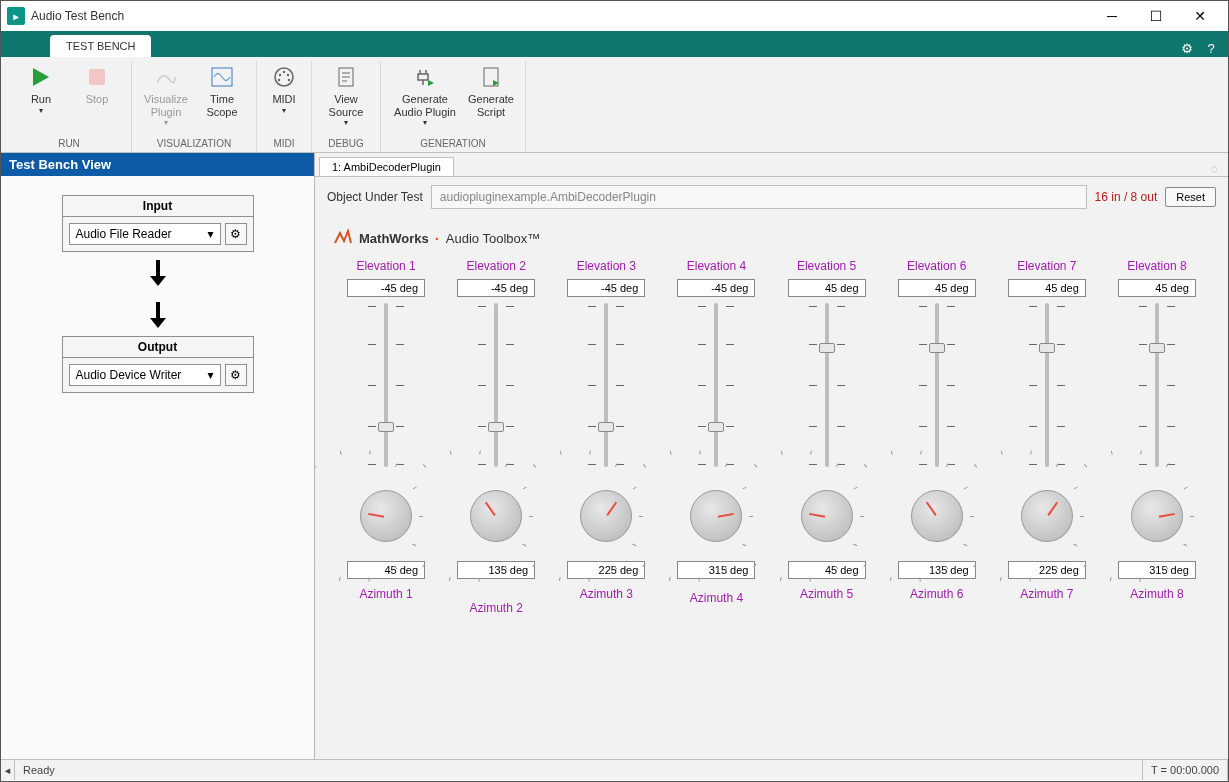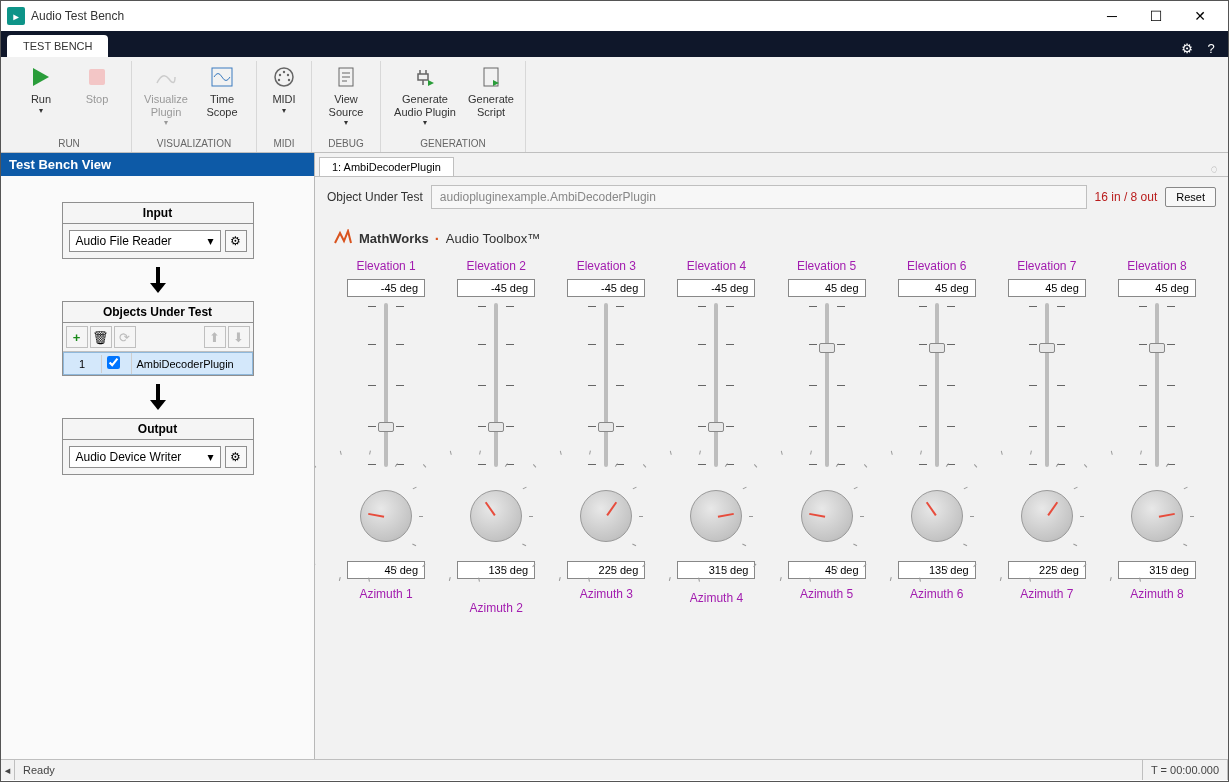--- a/index.html
+++ b/index.html
@@ -6,42 +6,42 @@
     body { width: 1229px; height: 782px; background: #fff; overflow: hidden; border: 1px solid #555; }
     
     
     .titlebar { height: 30px; background: #fff; display: flex; align-items: center; padding: 0 6px; }
     .titlebar-icon { width: 18px; height: 18px; background: #0d9488; border-radius: 2px; margin-right: 6px; display: inline-flex; align-items: center; justify-content: center; color: #fff; font-size: 10px; font-weight: bold; }
     .titlebar-title { font-size: 12px; color: #333; flex: 1; }
     .titlebar-btns { display: flex; }
     .titlebar-btn { width: 44px; height: 28px; display: flex; align-items: center; justify-content: center; font-size: 14px; cursor: pointer; }
     
     
-    .ribbon-tabstrip { height: 26px; background: #0f172a; display: flex; align-items: flex-end; }
+    .ribbon-tabstrip { height: 26px; background: #0f766e; display: flex; align-items: flex-end; padding-left: 43px; }
     .ribbon-tab { background: #fff; color: #333; font-size: 11px; padding: 5px 16px; margin-left: 6px; border-radius: 4px 4px 0 0; }
     .ribbon-tab-right { margin-left: auto; padding-right: 8px; color: #fff; display: flex; gap: 6px; }
     .ribbon-tab-right span { width: 18px; height: 18px; display: inline-flex; align-items: center; justify-content: center; font-size: 13px; }
     
     
     .ribbon { height: 96px; background: #f2f2f2; border-bottom: 1px solid #bfbfbf; display: flex; padding: 4px 6px 0 6px; }
     .ribbon-group { display: flex; flex-direction: column; align-items: center; border-right: 1px solid #d8d8d8; padding: 0 6px; }
     .ribbon-group-items { display: flex; flex: 1; }
     .ribbon-group-label { font-size: 10px; color: #666; text-transform: uppercase; height: 14px; }
     .ribbon-item { display: flex; flex-direction: column; align-items: center; width: 56px; padding: 2px 2px 0 2px; cursor: pointer; font-size: 11px; color: #333; text-align: center; line-height: 1.15; }
     .ribbon-item.dim { color: #999; }
     .ribbon-icon { width: 28px; height: 28px; display: flex; align-items: center; justify-content: center; margin-bottom: 2px; }
     .ribbon-dropdown { font-size: 8px; }
     
     
     .body-row { display: flex; height: calc(782px - 30px - 26px - 96px - 22px - 2px); }
     
     
     .left-panel { width: 314px; background: #fafafa; border-right: 1px solid #b8b8b8; display: flex; flex-direction: column; }
     .left-header { background: #0d5aa7; color: #fff; font-size: 13px; font-weight: bold; padding: 4px 8px; }
-    .left-content { flex: 1; display: flex; flex-direction: column; align-items: center; padding-top: 26px; }
+    .left-content { flex: 1; display: flex; flex-direction: column; align-items: center; padding-top: 19px; }
     .box { width: 192px; border: 1px solid #8f8f8f; background: #f5f5f5; }
     .box-title { font-size: 12px; font-weight: bold; text-align: center; padding: 3px 0; border-bottom: 1px solid #8f8f8f; }
     .box-body { padding: 6px; display: flex; gap: 4px; align-items: center; }
     .select { flex: 1; border: 1px solid #8f8f8f; background: #fff; font-size: 12px; padding: 3px 6px; display: flex; justify-content: space-between; align-items: center; }
     .gear-btn { width: 22px; height: 22px; border: 1px solid #8f8f8f; background: #f8f8f8; display: flex; align-items: center; justify-content: center; font-size: 12px; cursor: pointer; }
     .arrow-down { width: 24px; height: 26px; margin: 8px 0; }
     .out-toolbar { display: flex; padding: 3px; gap: 2px; border-bottom: 1px solid #bfbfbf; }
     .out-tb-btn { width: 22px; height: 22px; border: 1px solid #bfbfbf; background: #f5f5f5; display: flex; align-items: center; justify-content: center; cursor: pointer; font-size: 13px; }
     .out-table-row { display: flex; align-items: center; background: #d4e8fb; border: 1px solid #8fb8db; font-size: 11px; }
     .out-table-row > div { padding: 3px 5px; }
@@ -232,38 +232,20 @@
           <div class="gear-btn">
               <span>⚙</span>
             </div>
         </div>
       </div>
       <svg class="arrow-down">
           <line x1="12" y1="0" x2="12" y2="18" stroke="#000" stroke-width="4"></line>
           <polygon points="4,16 20,16 12,26" fill="#000"></polygon>
         </svg>
 
-      <div class="box">
-        <div class="box-title">Objects Under Test</div>
-        <div class="out-toolbar">
-          <div class="out-tb-btn" style="color:#1a8a1a;font-weight:bold">+</div>
-          <div class="out-tb-btn">
-              <span>🗑</span>
-            </div>
-          <div class="out-tb-btn" style="color:#bbb">⟳</div>
-          <div style="flex:1"></div>
-          <div class="out-tb-btn" style="color:#bbb">⬆</div>
-          <div class="out-tb-btn" style="color:#bbb">⬇</div>
-        </div>
-        <div class="out-table-row">
-          <div class="out-idx">1</div>
-          <div class="out-chk"><input type="checkbox" checked="" style=""></div>
-          <div class="out-name">AmbiDecoderPlugin</div>
-        </div>
-      </div>
       <svg class="arrow-down">
           <line x1="12" y1="0" x2="12" y2="18" stroke="#000" stroke-width="4"></line>
           <polygon points="4,16 20,16 12,26" fill="#000"></polygon>
         </svg>
 
       <div class="box">
         <div class="box-title">Output</div>
         <div class="box-body">
           <div class="select">
               <span>Audio Device Writer</span>

